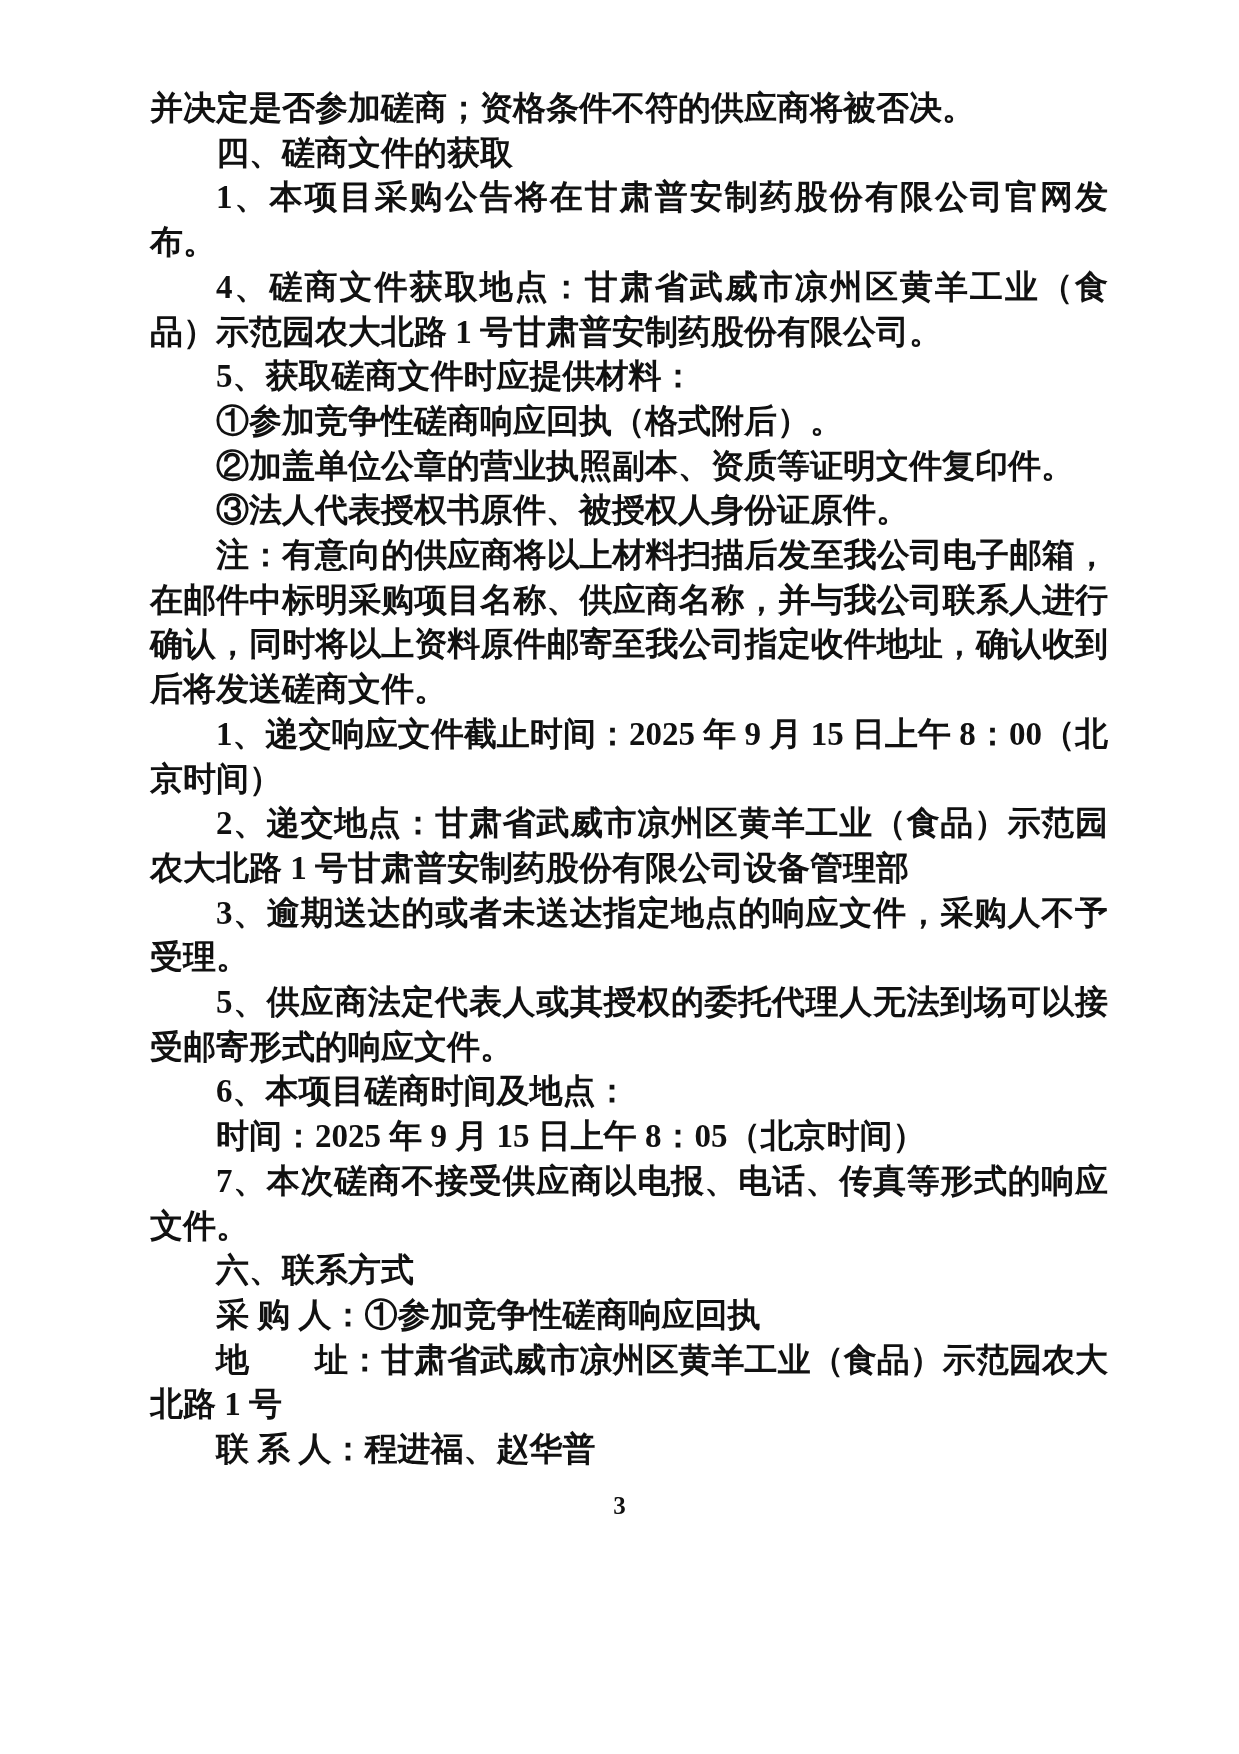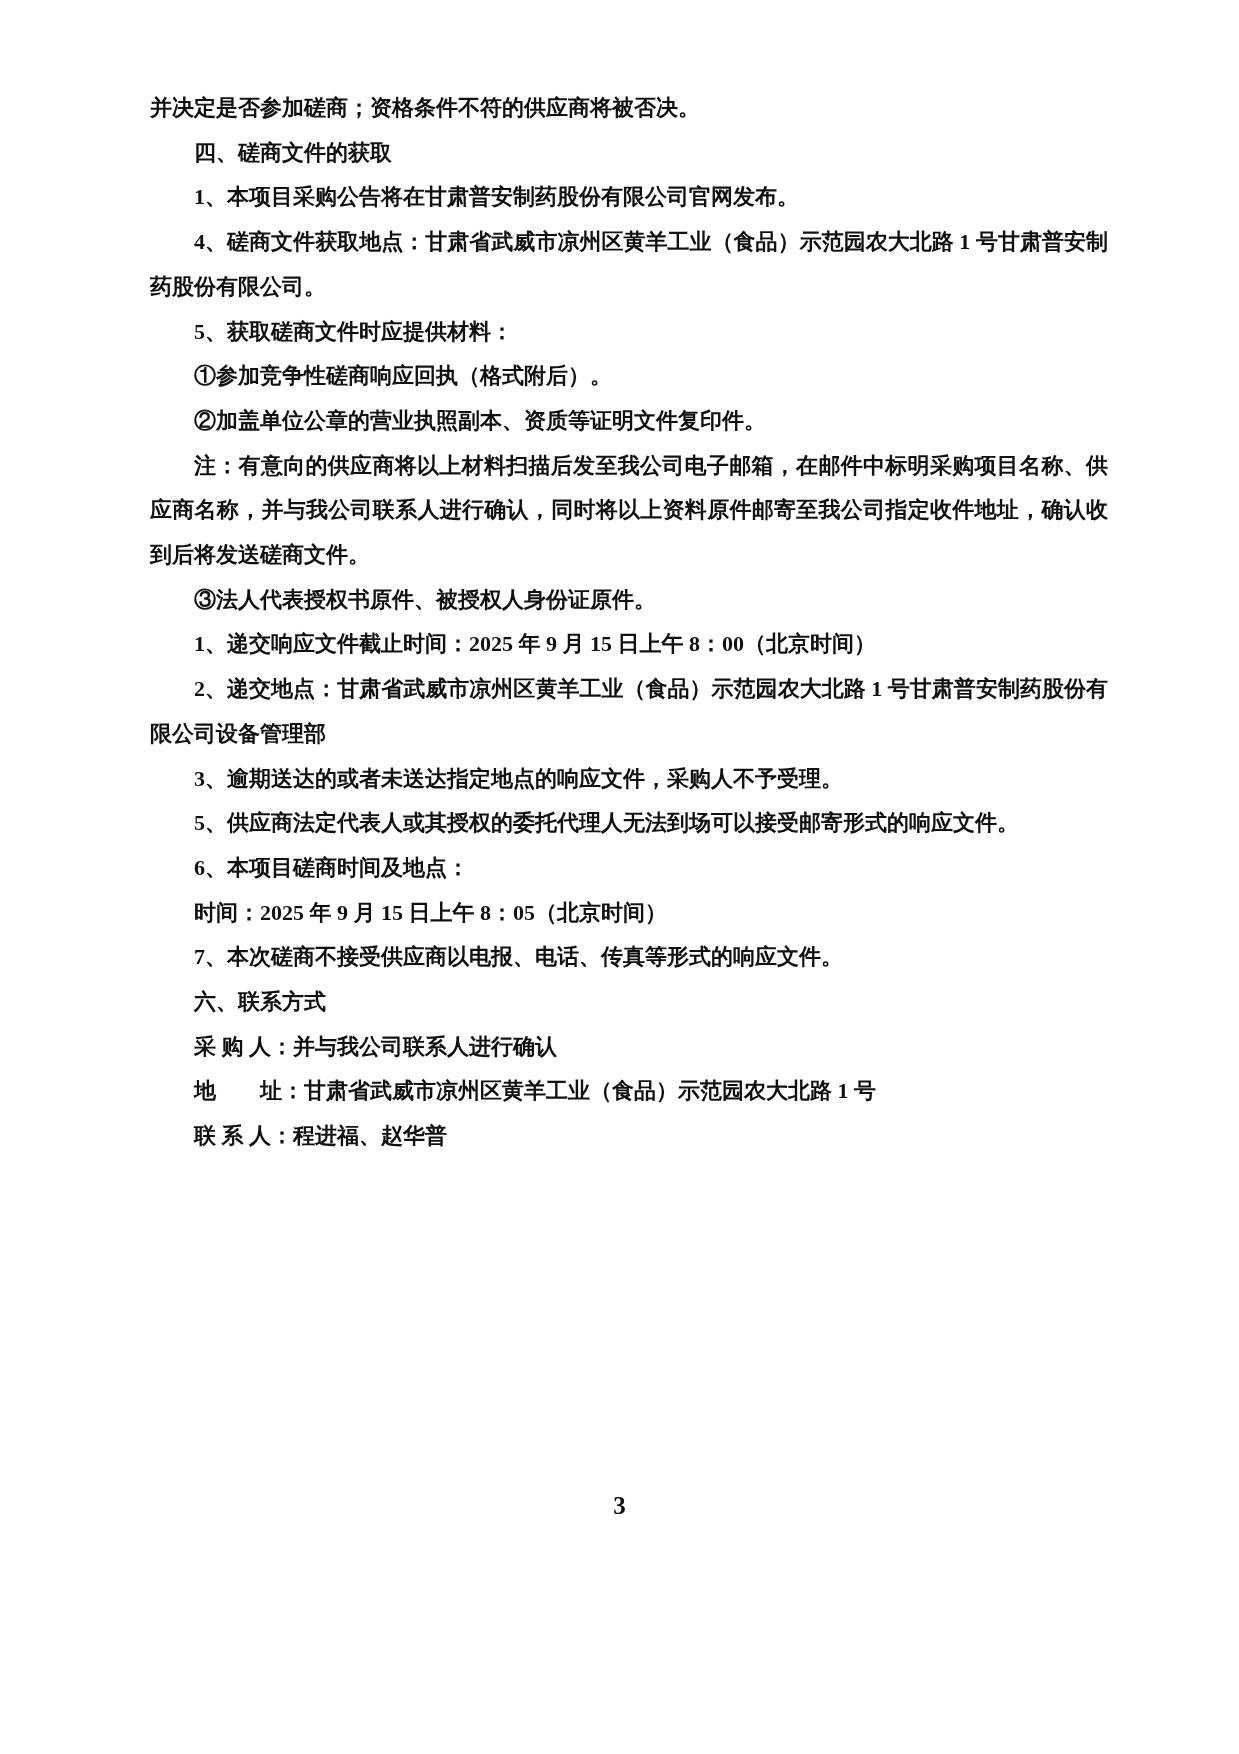--- a/index.html
+++ b/index.html
@@ -15,21 +15,21 @@
     background: #ffffff;
     overflow: hidden;
     font-family: "Liberation Serif", sans-serif;
   }
   .content {
     position: absolute;
     left: 150px;
     top: 86px;
     width: 958px;
     color: #111111;
-    font-size: 22px;
+    font-size: 33px;
     line-height: 44.7px;
     font-weight: 700;
     text-align: justify;
   }
   .content p {
     margin: 0;
     padding: 0;
   }
   .content p.indent {
     text-indent: 2em;
@@ -54,28 +54,28 @@
 
 <div class="page">
   <div class="content" id="doc-content">
       <p>并决定是否参加磋商；资格条件不符的供应商将被否决。</p>
       <p class="indent heading">四、磋商文件的获取</p>
       <p class="indent">1、本项目采购公告将在甘肃普安制药股份有限公司官网发布。</p>
       <p class="indent">4、磋商文件获取地点：甘肃省武威市凉州区黄羊工业（食品）示范园农大北路 1 号甘肃普安制药股份有限公司。</p>
       <p class="indent">5、获取磋商文件时应提供材料：</p>
       <p class="indent">①参加竞争性磋商响应回执（格式附后）。</p>
       <p class="indent">②加盖单位公章的营业执照副本、资质等证明文件复印件。</p>
+      <p class="indent">③法人代表授权书原件、被授权人身份证原件。</p>
       <p class="indent">注：有意向的供应商将以上材料扫描后发至我公司电子邮箱，在邮件中标明采购项目名称、供应商名称，并与我公司联系人进行确认，同时将以上资料原件邮寄至我公司指定收件地址，确认收到后将发送磋商文件。</p>
-      <p class="indent">③法人代表授权书原件、被授权人身份证原件。</p>
       <p class="indent">1、递交响应文件截止时间：2025 年 9 月 15 日上午 8：00（北京时间）</p>
       <p class="indent">2、递交地点：甘肃省武威市凉州区黄羊工业（食品）示范园农大北路 1 号甘肃普安制药股份有限公司设备管理部</p>
       <p class="indent">3、逾期送达的或者未送达指定地点的响应文件，采购人不予受理。</p>
       <p class="indent">5、供应商法定代表人或其授权的委托代理人无法到场可以接受邮寄形式的响应文件。</p>
       <p class="indent">6、本项目磋商时间及地点：</p>
       <p class="indent">时间：2025 年 9 月 15 日上午 8：05（北京时间）</p>
       <p class="indent">7、本次磋商不接受供应商以电报、电话、传真等形式的响应文件。</p>
       <p class="indent heading">六、联系方式</p>
-      <p class="indent">采 购 人：并与我公司联系人进行确认</p>
+      <p class="indent">采 购 人：①参加竞争性磋商响应回执</p>
       <p class="indent">地　　址：甘肃省武威市凉州区黄羊工业（食品）示范园农大北路 1 号</p>
       <p class="indent">联 系 人：程进福、赵华普</p>
     </div>
   <div class="page-number">3</div>
 </div>
 
 </body></html>

